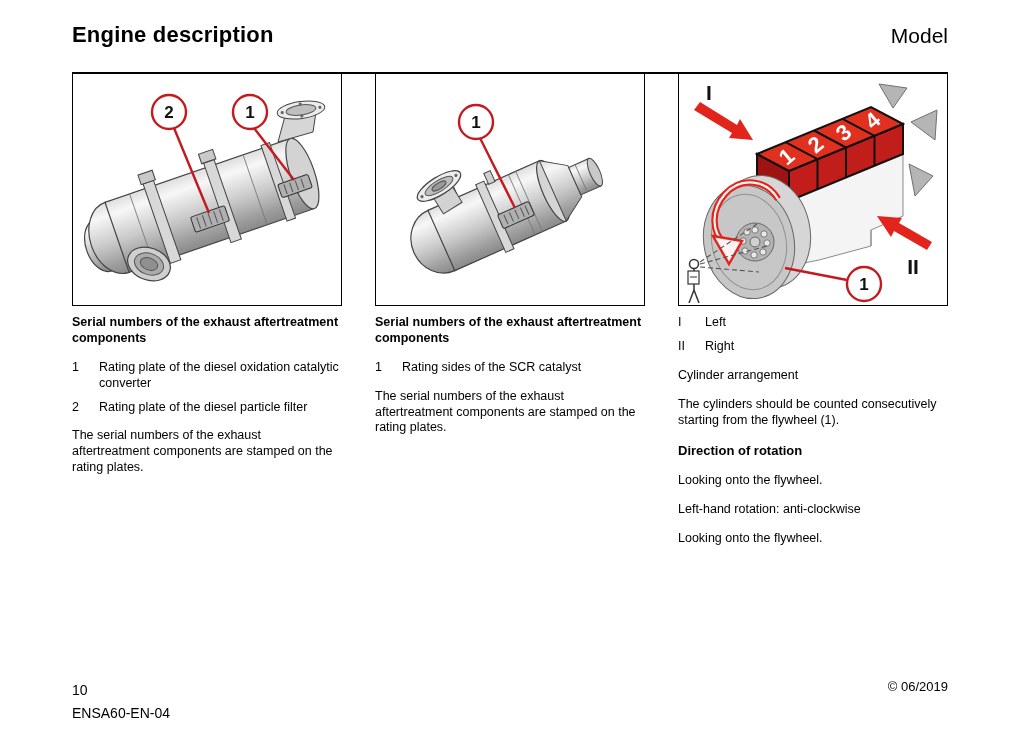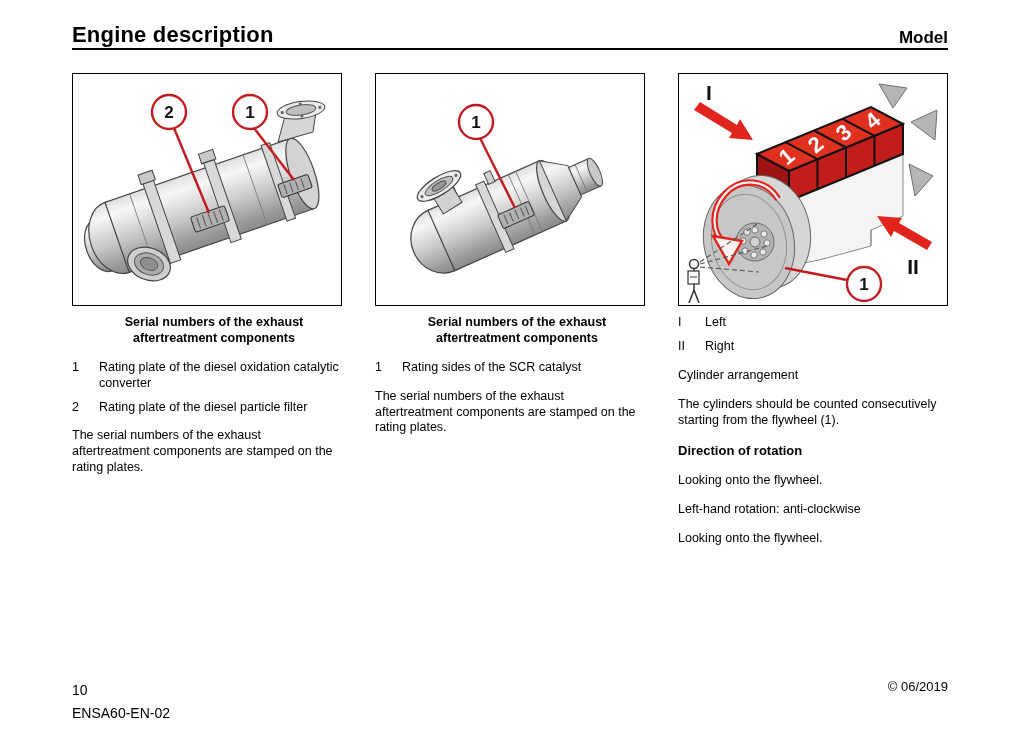--- a/index.html
+++ b/index.html
@@ -1,28 +1,28 @@
 <!DOCTYPE html>
 <html><head>
 <meta charset="utf-8">
 <style>
   html,body{margin:0;padding:0;background:#e8e8e8;}
   .page{position:relative;width:1024px;height:730px;background:#ffffff;
         font-family:"Liberation Sans", sans-serif;color:#000;overflow:hidden;margin:0 auto;}
   
   .header{position:absolute;left:72px;right:76px;top:22px;border-bottom:2px solid #000;
-          padding-bottom:0;display:flex;justify-content:space-between;align-items:flex-end;}
+          padding-bottom:24px;display:flex;justify-content:space-between;align-items:flex-end;}
   .page-title{font-size:22px;font-weight:bold;letter-spacing:.2px;}
-  .section-title{font-size:17px;font-weight:bold;}
+  .section-title{font-size:21px;font-weight:normal;}
   
   .columns{position:absolute;left:72px;top:73px;display:flex;gap:33px;}
   .col{width:270px;}
   .figure-box{width:268px;height:231px;border:1px solid #000;background:#fff;overflow:hidden;}
   .caption{margin-top:9px;}
-  .cap-title{font-weight:bold;font-size:12.5px;line-height:1.27;margin:0 0 13px 14px;text-align:center;}
+  .cap-title{font-weight:bold;font-size:12.5px;line-height:1.27;margin:0 0 13px 0;}
   .legend-row{display:flex;font-size:12.5px;line-height:1.27;margin-bottom:8px;}
   .legend-key{flex:0 0 27px;}
   .legend-text{flex:1;}
   .para{font-size:12.5px;line-height:1.27;margin:13px 0 0 0;}
   .sub-title{font-weight:bold;font-size:13px;line-height:1.27;margin:15px 0 0 0;}
   
   .footer-left{position:absolute;left:72px;top:679px;font-size:14px;line-height:23px;}
   .footer-right{position:absolute;right:76px;top:679px;font-size:13px;}
   svg{display:block;}
   .callout-num{font-size:17px;font-weight:bold;fill:#111;}
@@ -283,17 +283,17 @@
         <p class="para">Looking onto the flywheel.</p>
         <p class="para">Left-hand rotation: anti-clockwise</p>
         <p class="para">Looking onto the flywheel.</p>
       </div>
     </div>
 
   </div>
 
   <div class="footer-left">
     <div>10</div>
-    <div>ENSA60-EN-02</div>
+    <div>ENSA60-EN-04</div>
   </div>
   <div class="footer-right">© 06/2019</div>
 
 </div>
 
 </body></html>

